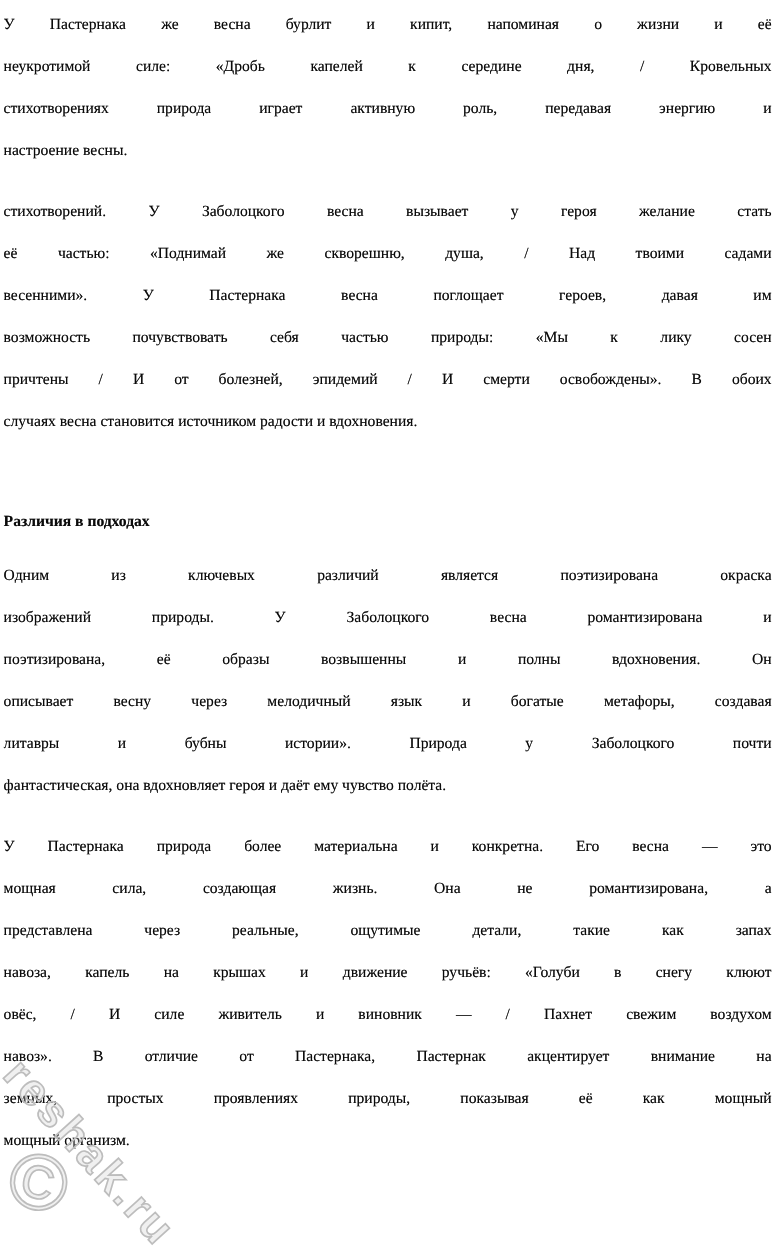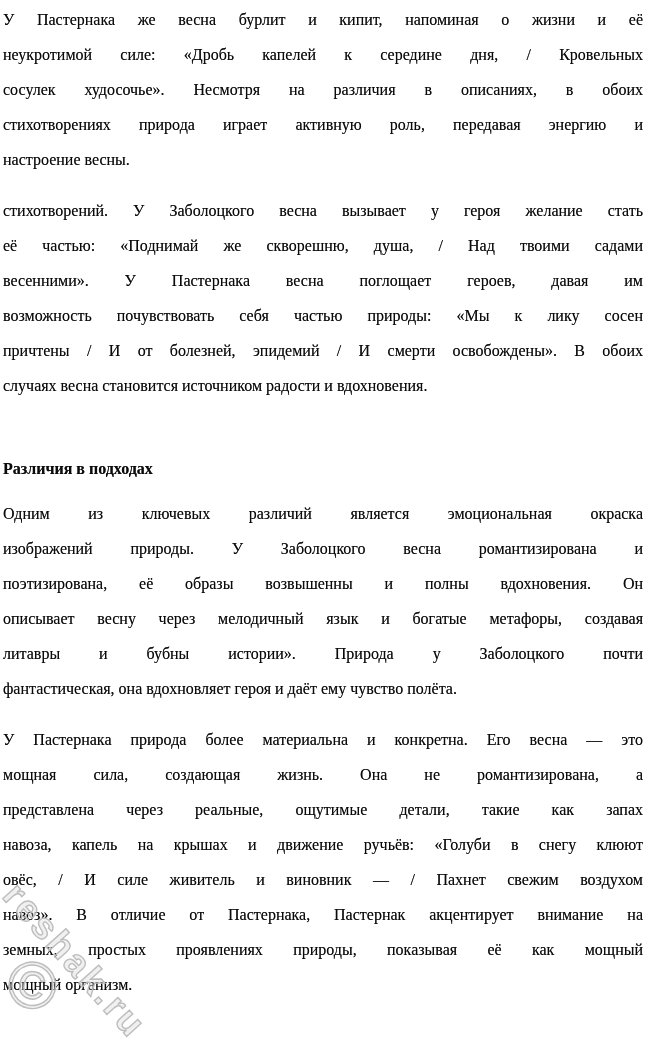--- a/index.html
+++ b/index.html
@@ -13,21 +13,21 @@
     overflow: hidden;
     position: relative;
     font-family: "Liberation Serif", "DejaVu Serif", serif;
   }
   .doc {
     position: absolute;
     top: 2px;
     left: 3px;
     right: 3px;
     color: #0b0b0b;
-    font-size: 16px;
+    font-size: 13px;
   }
   .para {
     margin: 0 0 16px 0;
   }
   .para.heading {
     font-weight: bold;
     margin-bottom: 10px;
     margin-top: 48px;
   }
   .para:last-child {
@@ -80,37 +80,36 @@
     transform-origin: 50% 50%;
   }
 </style>
 </head>
 <body>
 
 <div class="doc">
     <div class="para">
       <div class="line">У Пастернака же весна бурлит и кипит, напоминая о жизни и её</div>
       <div class="line">неукротимой силе: «Дробь капелей к середине дня, / Кровельных</div>
-      <div class="line">сосулек худосочье». Несмотря на различия в описаниях, в обоих</div>
       <div class="line">стихотворениях природа играет активную роль, передавая энергию и</div>
       <div class="line last">настроение весны.</div>
     </div>
     <div class="para">
       <div class="line">стихотворений. У Заболоцкого весна вызывает у героя желание стать</div>
       <div class="line">её частью: «Поднимай же скворешню, душа, / Над твоими садами</div>
       <div class="line">весенними». У Пастернака весна поглощает героев, давая им</div>
       <div class="line">возможность почувствовать себя частью природы: «Мы к лику сосен</div>
       <div class="line">причтены / И от болезней, эпидемий / И смерти освобождены». В обоих</div>
       <div class="line last">случаях весна становится источником радости и вдохновения.</div>
     </div>
     <div class="para heading">
       <div class="line last">Различия в подходах</div>
     </div>
     <div class="para">
-      <div class="line">Одним из ключевых различий является эмоциональная окраска</div>
+      <div class="line">Одним из ключевых различий является поэтизирована окраска</div>
       <div class="line">изображений природы. У Заболоцкого весна романтизирована и</div>
       <div class="line">поэтизирована, её образы возвышенны и полны вдохновения. Он</div>
       <div class="line">описывает весну через мелодичный язык и богатые метафоры, создавая</div>
       <div class="line">литавры и бубны истории». Природа у Заболоцкого почти</div>
       <div class="line last">фантастическая, она вдохновляет героя и даёт ему чувство полёта.</div>
     </div>
     <div class="para">
       <div class="line">У Пастернака природа более материальна и конкретна. Его весна — это</div>
       <div class="line">мощная сила, создающая жизнь. Она не романтизирована, а</div>
       <div class="line">представлена через реальные, ощутимые детали, такие как запах</div>

